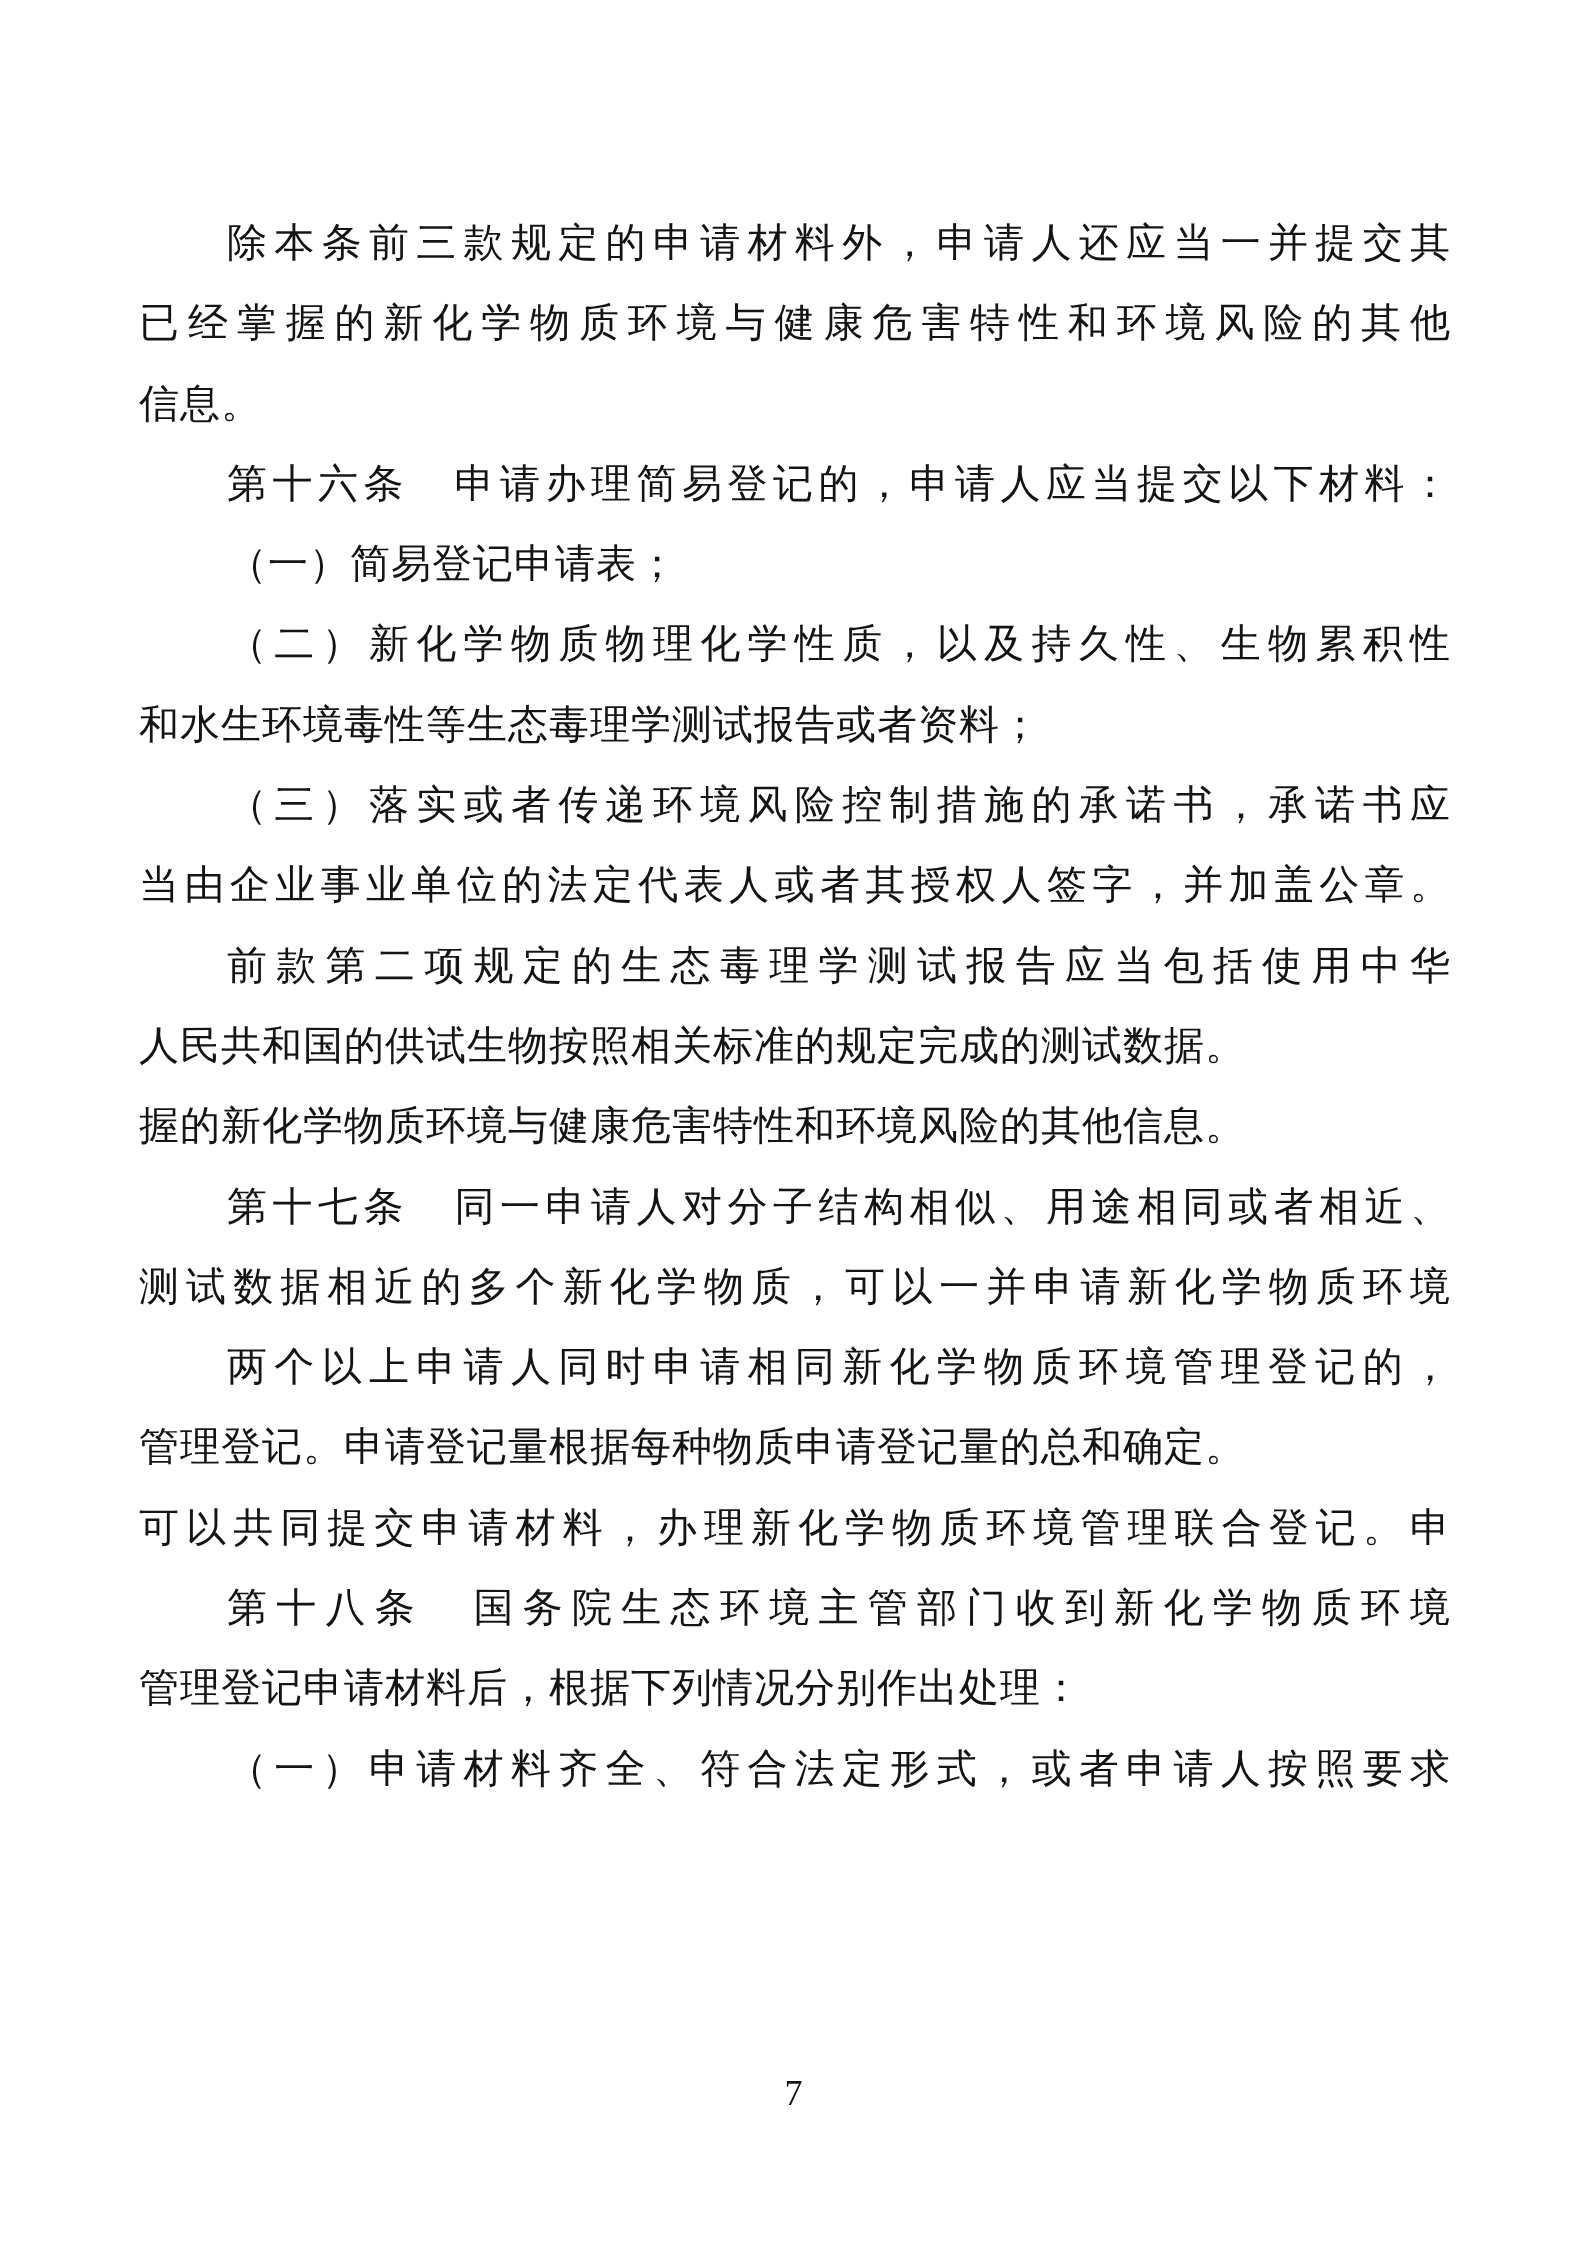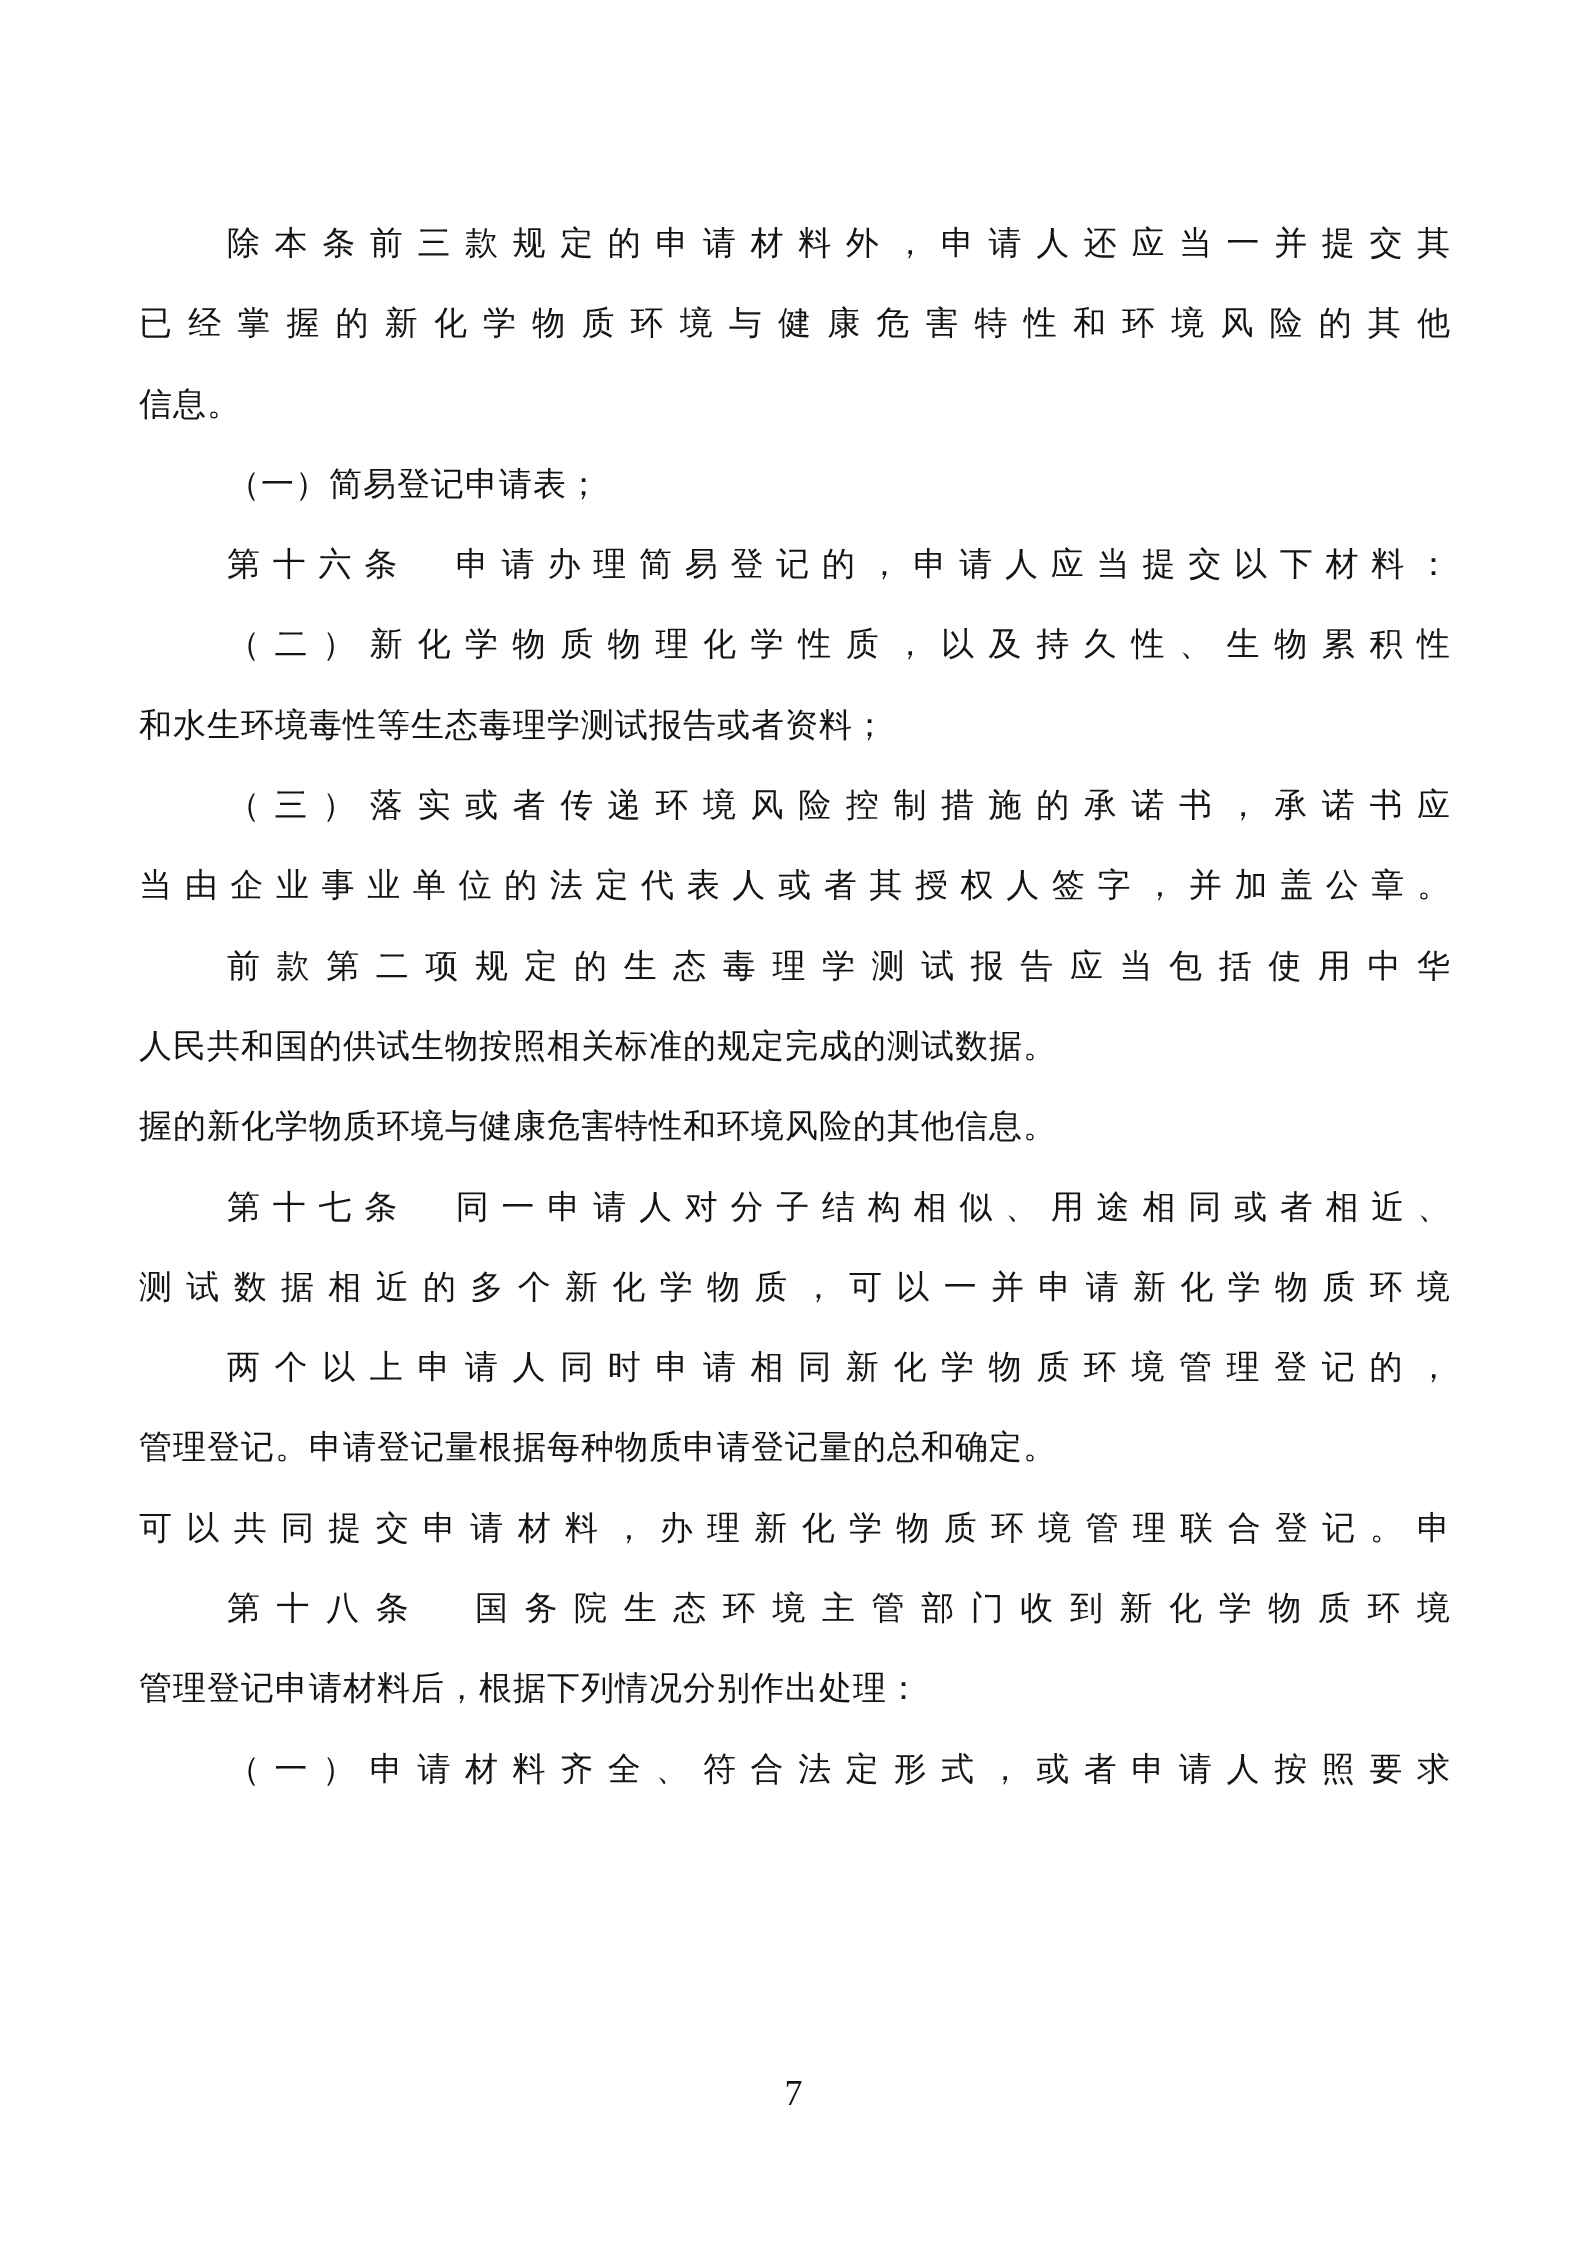--- a/index.html
+++ b/index.html
@@ -15,21 +15,21 @@
     color: #111111;
     overflow: hidden;
   }
   .doc-body {
     position: absolute;
     left: 139px;
     top: 203px;
     width: 1312px;
   }
   .line {
-    font-size: 33px;
+    font-size: 40px;
     line-height: 80.3px;
     height: 80.3px;
     letter-spacing: 1px;
     white-space: normal;
     text-align: justify;
     text-align-last: justify;
     color: #141414;
   }
   .line.no-j {
     text-align: center;
@@ -48,22 +48,22 @@
     color: #141414;
   }
 </style>
 </head>
 <body>
 
 <div class="doc-body">
   <div class="line indent">除本条前三款规定的申请材料外，申请人还应当一并提交其</div>
   <div class="line">已经掌握的新化学物质环境与健康危害特性和环境风险的其他</div>
   <div class="line no-j">信息。</div>
+  <div class="line indent">第十六条　申请办理简易登记的，申请人应当提交以下材料：</div>
   <div class="line indent no-j">（一）简易登记申请表；</div>
-  <div class="line indent">第十六条　申请办理简易登记的，申请人应当提交以下材料：</div>
   <div class="line indent">（二）新化学物质物理化学性质，以及持久性、生物累积性</div>
   <div class="line no-j">和水生环境毒性等生态毒理学测试报告或者资料；</div>
   <div class="line indent">（三）落实或者传递环境风险控制措施的承诺书，承诺书应</div>
   <div class="line">当由企业事业单位的法定代表人或者其授权人签字，并加盖公章。</div>
   <div class="line indent">前款第二项规定的生态毒理学测试报告应当包括使用中华</div>
   <div class="line no-j">人民共和国的供试生物按照相关标准的规定完成的测试数据。</div>
   <div class="line no-j">握的新化学物质环境与健康危害特性和环境风险的其他信息。</div>
   <div class="line indent">第十七条　同一申请人对分子结构相似、用途相同或者相近、</div>
   <div class="line">测试数据相近的多个新化学物质，可以一并申请新化学物质环境</div>
   <div class="line indent">两个以上申请人同时申请相同新化学物质环境管理登记的，</div>

